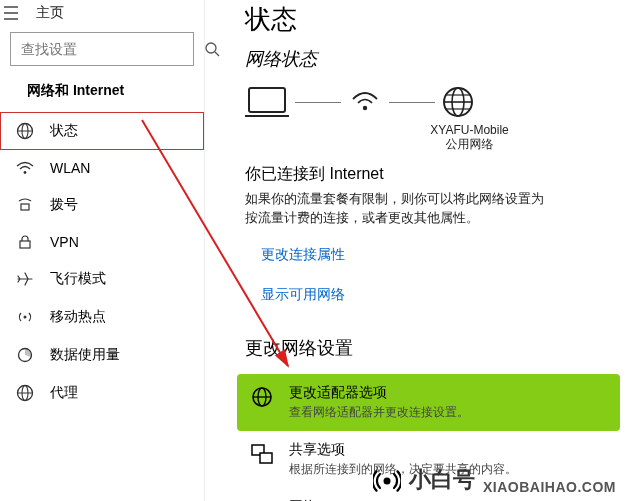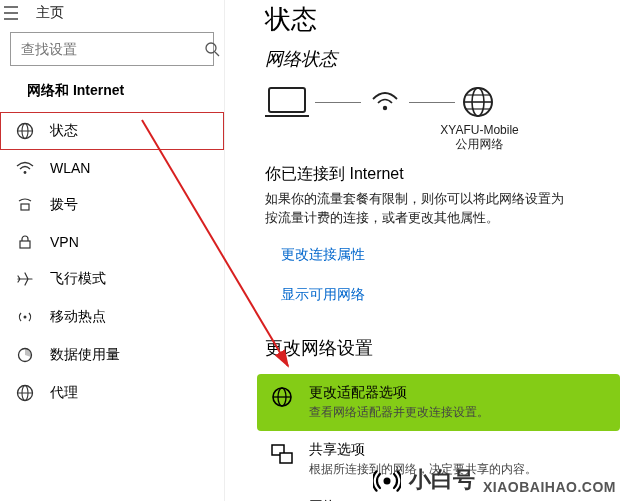--- a/index.html
+++ b/index.html
@@ -1,17 +1,17 @@
 <!DOCTYPE html>
 <html><head>
 <meta charset="utf-8">
 <style>
   html, body { margin: 0; padding: 0; width: 640px; height: 501px; overflow: hidden; font-family: "Microsoft YaHei", "Segoe UI", sans-serif; background: #fff; color: #000; }
   .app { display: flex; width: 100%; height: 100%; }
-  .sidebar { width: 225px; border-right: 1px solid #eee; box-sizing: border-box; }
+  .sidebar { width: 205px; border-right: 1px solid #eee; box-sizing: border-box; }
   .main { flex: 1; padding-left: 40px; padding-right: 20px; position: relative; }
 
   .topbar { display: flex; align-items: center; padding: 4px 8px 0 4px; color: #555; font-size: 14px; gap: 10px; }
   .topbar .icon { width: 22px; text-align: center; color: #333; }
   .topbar .app-label { color:#222; }
 
   .search { margin: 10px 10px 8px 10px; border: 1px solid #999; height: 32px; display: flex; align-items: center; padding: 0 8px; background: #fff; }
   .search input { flex: 1; border: none; outline: none; font-size: 14px; color: #737373; background: transparent; }
   .search .search-ico { color: #555; }
 

